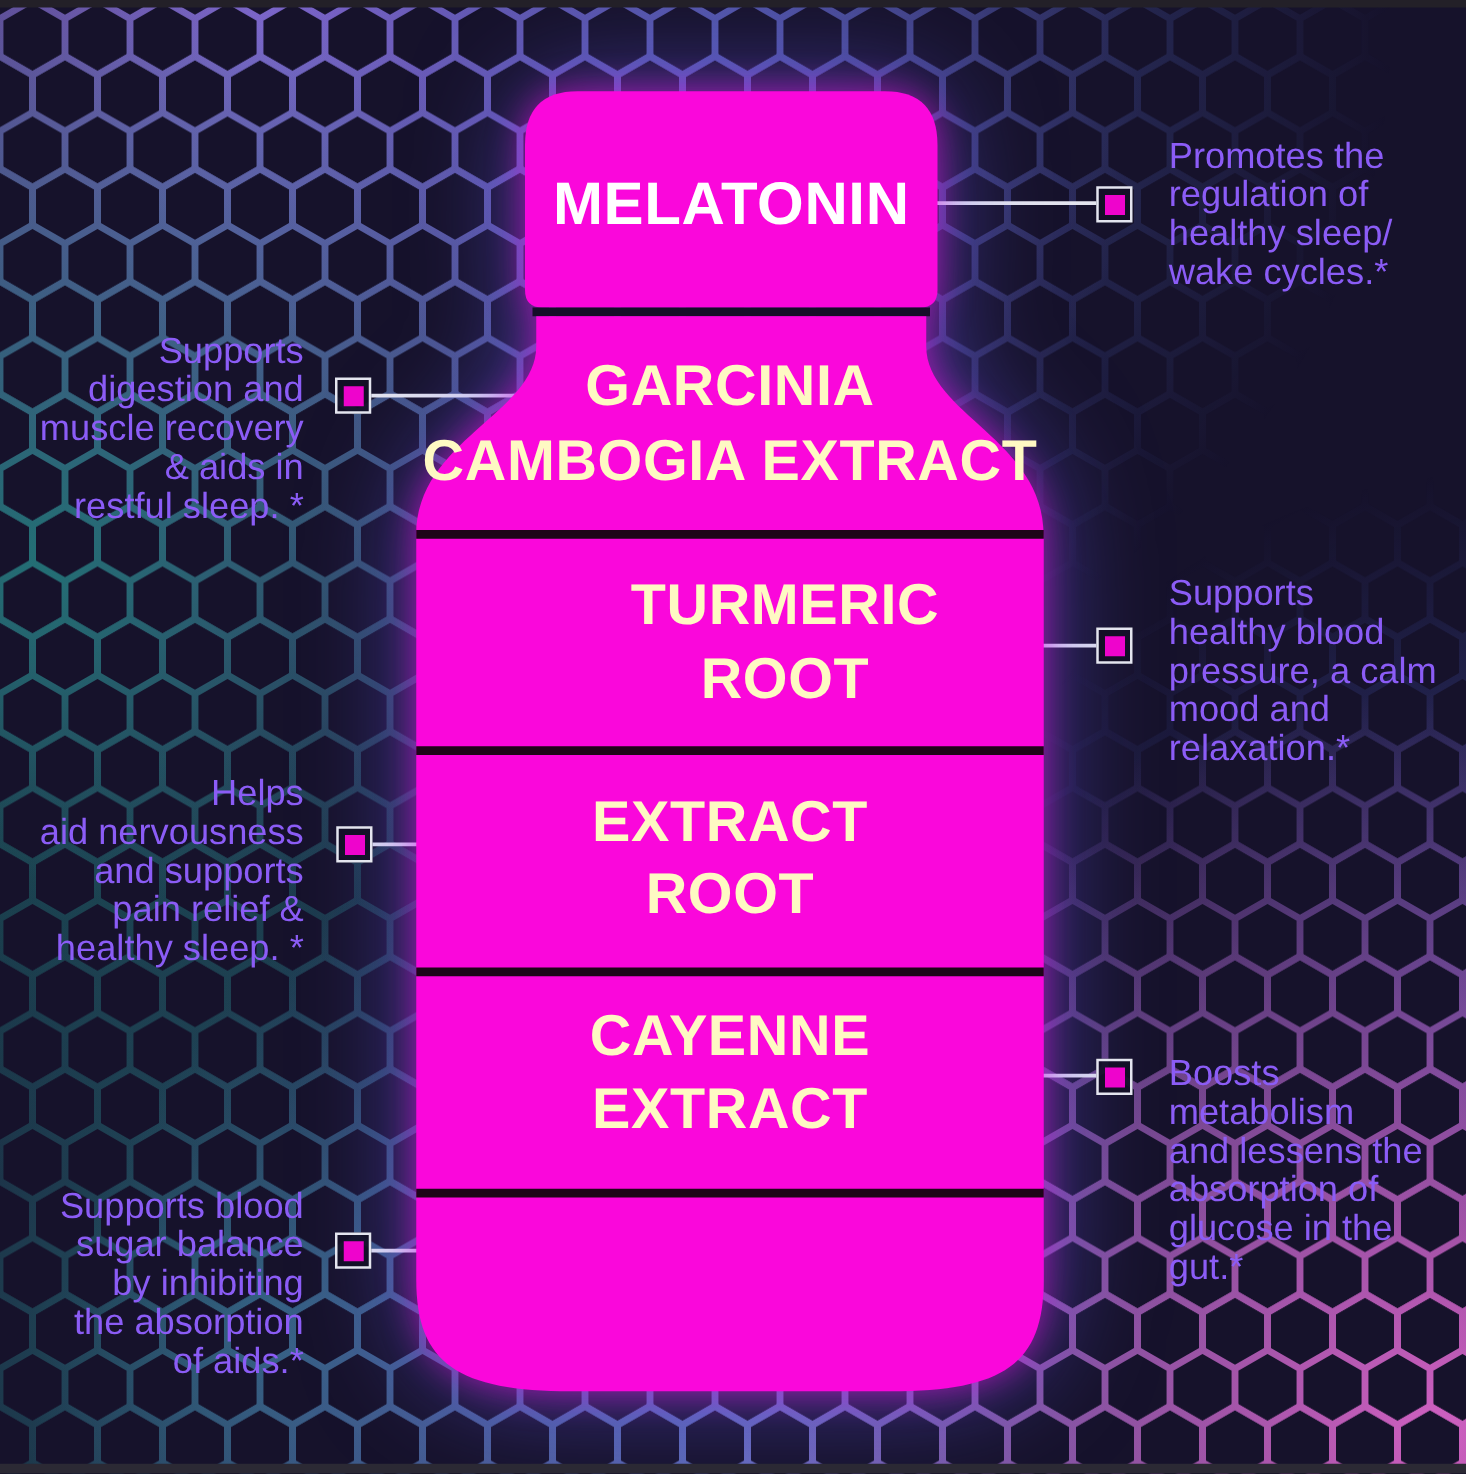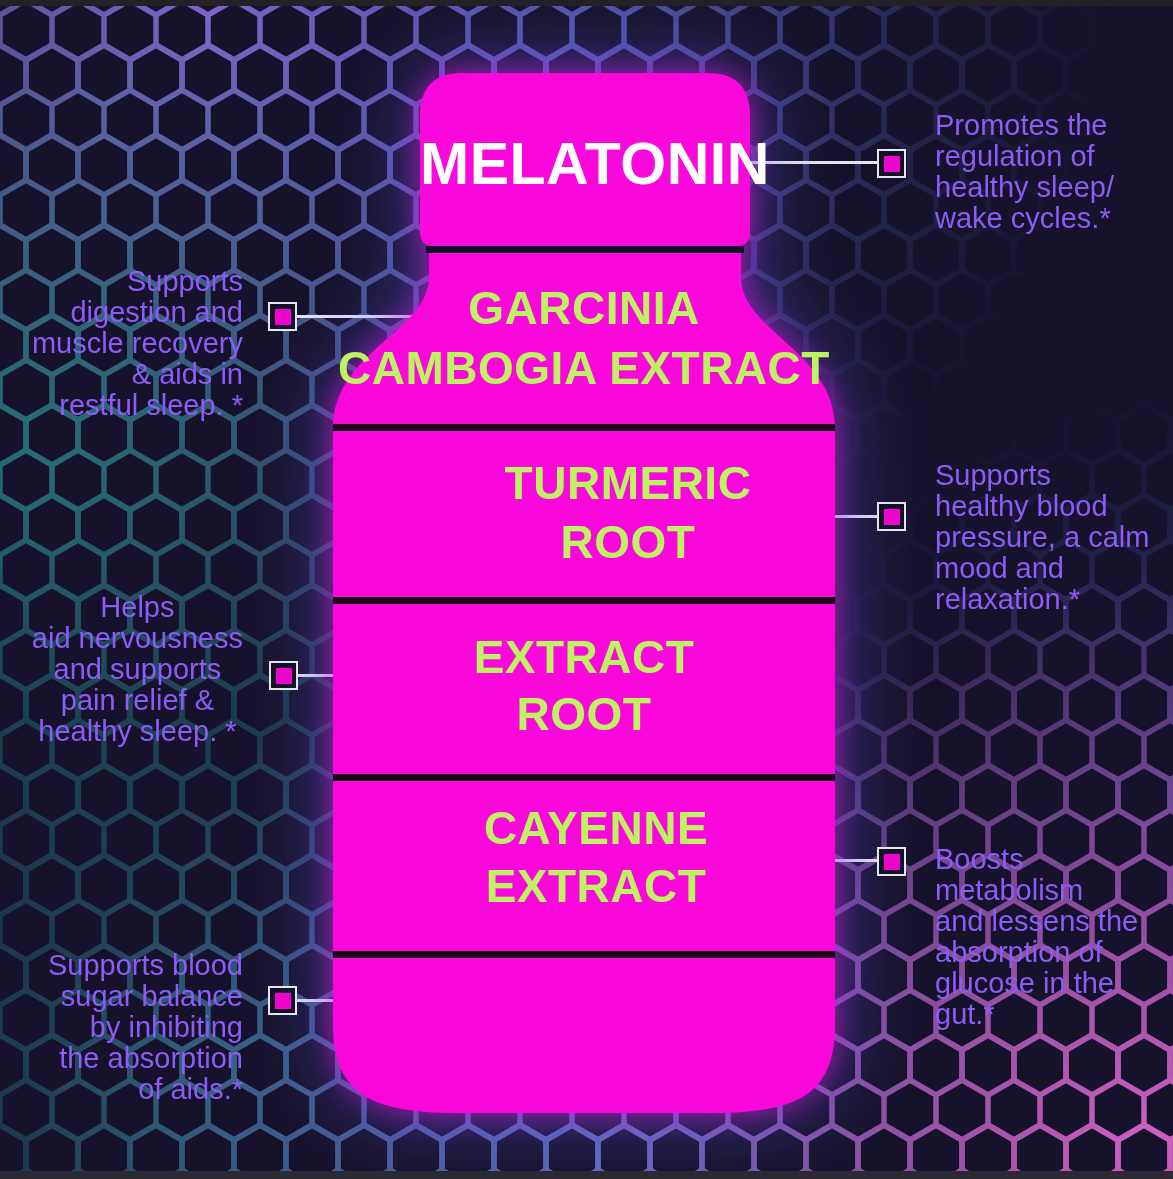--- a/index.html
+++ b/index.html
@@ -23,25 +23,25 @@
   .marker .inner{width:16px;height:16px;background:#ee04cc;}
 
   .bottle-svg{
     position:absolute;left:0;top:0;z-index:2;
     filter:drop-shadow(0 0 14px rgba(250,7,219,.55)) drop-shadow(0 0 42px rgba(110,95,255,.55));
   }
 
   .bottle-label{
     position:absolute;left:420px;width:330px;z-index:4;
     color:#ffffff;font-weight:700;text-align:center;
-    font-size:59px;letter-spacing:.5px;white-space:pre-line;line-height:60px;
+    font-size:48px;letter-spacing:.5px;white-space:pre-line;line-height:60px;
   }
   .section-label{
     position:absolute;left:333px;width:502px;z-index:4;
-    color:#bef264;font-weight:700;text-align:center;
+    color:#fef9c3;font-weight:700;text-align:center;
     font-size:46px;letter-spacing:.5px;white-space:pre-line;line-height:59px;
   }
 
   .callout{
     position:absolute;z-index:4;color:#8b5cf6;
     font-size:29px;line-height:31px;white-space:pre-line;
   }
   .callout.right{text-align:left;}
   .callout.left{text-align:right;}
 </style>
@@ -142,38 +142,38 @@
     <rect x="333" y="951" width="502" height="7" fill="#1e0419"></rect>
   </svg>
 
   <div class="bottle-label" style="top:134px;">MELATONIN</div>
   <div class="section-label" style="top:278px;line-height:60px;">GARCINIA
 CAMBOGIA EXTRACT</div>
   <div class="section-label" style="top:454px;margin-left:44px;">TURMERIC
 ROOT</div>
   <div class="section-label" style="top:629px;line-height:57px;">EXTRACT
 ROOT</div>
-  <div class="section-label" style="top:799px;line-height:58px;padding-left:12px;">CAYENNE
+  <div class="section-label" style="top:799px;line-height:58px;">CAYENNE
 EXTRACT</div>
 
   <div class="callout right" style="left:935px;top:110px;">Promotes the
 regulation of
 healthy sleep/
 wake cycles.*</div>
   <div class="callout left" style="right:930px;top:266px;">Supports
 digestion and
 muscle recovery
 &amp; aids in
 restful sleep. *</div>
   <div class="callout right" style="left:935px;top:460px;">Supports
 healthy blood
 pressure, a calm
 mood and
 relaxation.*</div>
-  <div class="callout left" style="right:930px;top:592px;text-align:center;">Helps
+  <div class="callout left" style="right:930px;top:620px;">Helps
 aid nervousness
 and supports
 pain relief &amp;
 healthy sleep. *</div>
   <div class="callout right" style="left:935px;top:808px;margin-top:36px;">Boosts
 metabolism
 and lessens the
 absorption of
 glucose in the
 gut.*</div>

